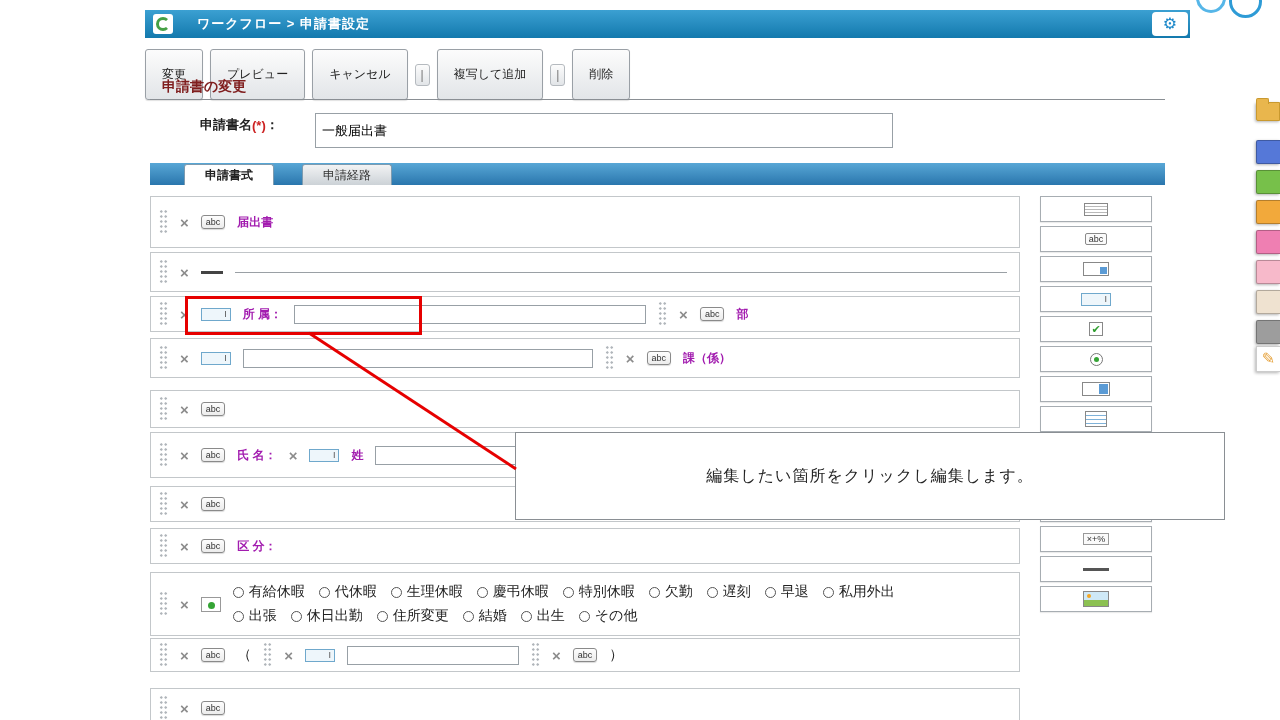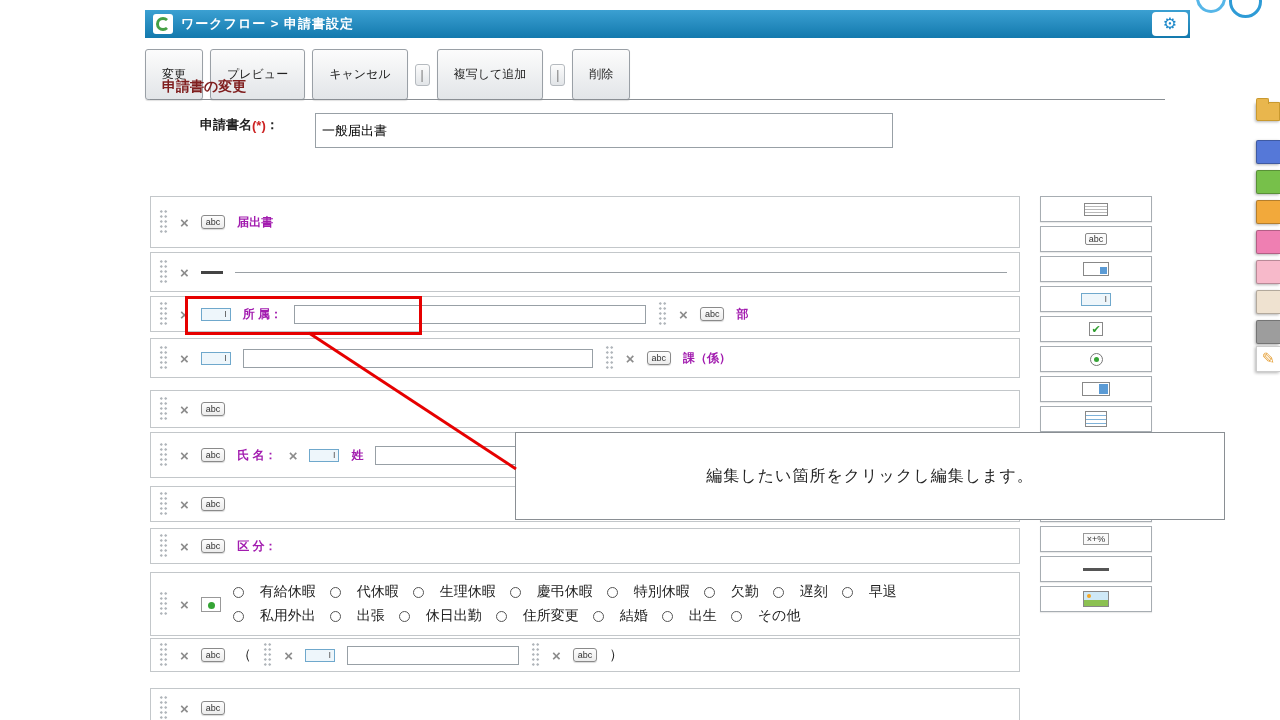--- a/index.html
+++ b/index.html
@@ -49,21 +49,21 @@
   .s-help { top:512px; width:26px; height:26px; border-radius:50%; background:#35a7dd; text-align:center; }
   .s-help span { color:#fff; font-weight:bold; font-size:14px; line-height:26px; }
   .s-text { top:550px; width:20px; height:20px; background:#f5f6f7; border:1px solid #b8bec4; text-align:center; }
   .s-text span { color:#8a9096; font-weight:bold; font-size:12px; line-height:18px; }
 
   
   .titlebar { position:absolute; left:145px; top:10px; width:1045px; height:28px;
               background:linear-gradient(#3ba0d2,#1379ad); display:flex; align-items:center; gap:8px; padding:0 8px; }
   .applogo { width:20px; height:20px; background:#fff; border-radius:3px; position:relative; }
   .applogo::after { content:""; position:absolute; inset:3px; border:3px solid #45a045; border-right-color:transparent; border-radius:50%; }
-  .crumb { color:#fff; font-size:13px; font-weight:bold; letter-spacing:1px; }
+  .crumb { color:#fff; font-size:13px; font-weight:bold; letter-spacing:1px;margin-left:16px; }
   .gearbtn { position:absolute; right:2px; top:2px; width:36px; height:24px; background:#fff; border:none; border-radius:4px; cursor:pointer; display:flex; align-items:center; justify-content:center; }
   .gearbtn span { color:#1a87c9; font-size:16px; line-height:1; }
   .pc { position:absolute; border-radius:50%; background:#fff; z-index:5; }
   .pc1 { left:1196px; top:-17px; width:30px; height:30px; border:3px solid #56b6e8; }
   .pc2 { left:1229px; top:-15px; width:33px; height:33px; border:3px solid #2e9bd6; }
 
   
   .toolbar { position:absolute; left:145px; top:49px; display:flex; align-items:center; gap:7px; }
   .tbtn { border:1px solid #9aa0a6; border-radius:3px; background:linear-gradient(#fcfcfc,#e2e5e8);
           padding:16px 16px; font-size:12px; color:#222; cursor:pointer; box-shadow:0 1px 1px rgba(0,0,0,.12); font-family:inherit; }
@@ -101,21 +101,21 @@
            justify-content:flex-end; padding-right:3px; font-size:9px; color:#555; cursor:pointer; }
   .iicon::after { content:"I"; }
   .rlabel { font-size:12px; font-weight:600; color:#a21caf; white-space:nowrap; }
   .cinput { border:1px solid #98a0a6; height:19px; background:#fff; }
   .w352 { width:352px; } .w350 { width:350px; } .w240 { width:240px; } .w172 { width:172px; }
   .dash { width:22px; height:3px; background:#444; flex:0 0 auto; }
   .hline { flex:1; border-top:1px solid #9aa0a5; margin-right:4px; }
   .ricon { width:20px; height:15px; border:1px solid #999; background:#fff; position:relative; flex:0 0 auto; cursor:pointer; }
   .ricon::after { content:""; position:absolute; left:6px; top:4px; width:7px; height:7px; border-radius:50%; background:#35a435; }
   .ropts { width:680px; display:flex; flex-wrap:wrap; column-gap:14px; row-gap:6px; font-size:14px; color:#222; }
-  .ropt { display:flex; align-items:center; gap:16px; white-space:nowrap; }
+  .ropt { display:flex; align-items:center; gap:5px; white-space:nowrap; }
   .rdo { width:11px; height:11px; border:1px solid #555; border-radius:50%; background:#fff; flex:0 0 auto; }
   .paren { font-size:14px; color:#222; }
 
   
   .pal { position:absolute; left:1040px; top:196px; width:112px; }
   .pbox { height:26px; margin-bottom:4px; border:1px solid #a7adb2; background:#fff; display:flex;
           align-items:center; justify-content:center; cursor:grab; box-shadow:0 1px 1px rgba(0,0,0,.08); }
   .pic-par { width:24px; height:13px; border:1px solid #888; background:repeating-linear-gradient(#fff 0 2px,#b9b9b9 2px 3px); }
   .pal-abc { border:1px solid #8a8a8a; border-radius:2px; font-size:9px; padding:0 3px; color:#333; background:#fafafa; }
   .pic-ta { width:26px; height:14px; border:1px solid #888; position:relative; background:#fff; }
@@ -177,20 +177,24 @@
 
   <h1 class="ptitle">申請書の変更</h1>
   <div class="titlerule"></div>
   <div class="namerow">
     <span>申請書名</span>
     <span class="req">(*)</span>
     <span>：</span>
   </div>
   <input class="nameinput" value="一般届出書" style="">
 
+  <div class="tabband">
+    <span class="tab active">申請書式</span>
+    <span class="tab inactive">申請経路</span>
+  </div>
 
   <div class="canvas">
 
     <div class="crow r1">
       <span class="handle"></span>
       <span class="x"></span>
       <span class="badge">abc</span>
       <span class="rlabel">届出書</span>
     </div>
 

